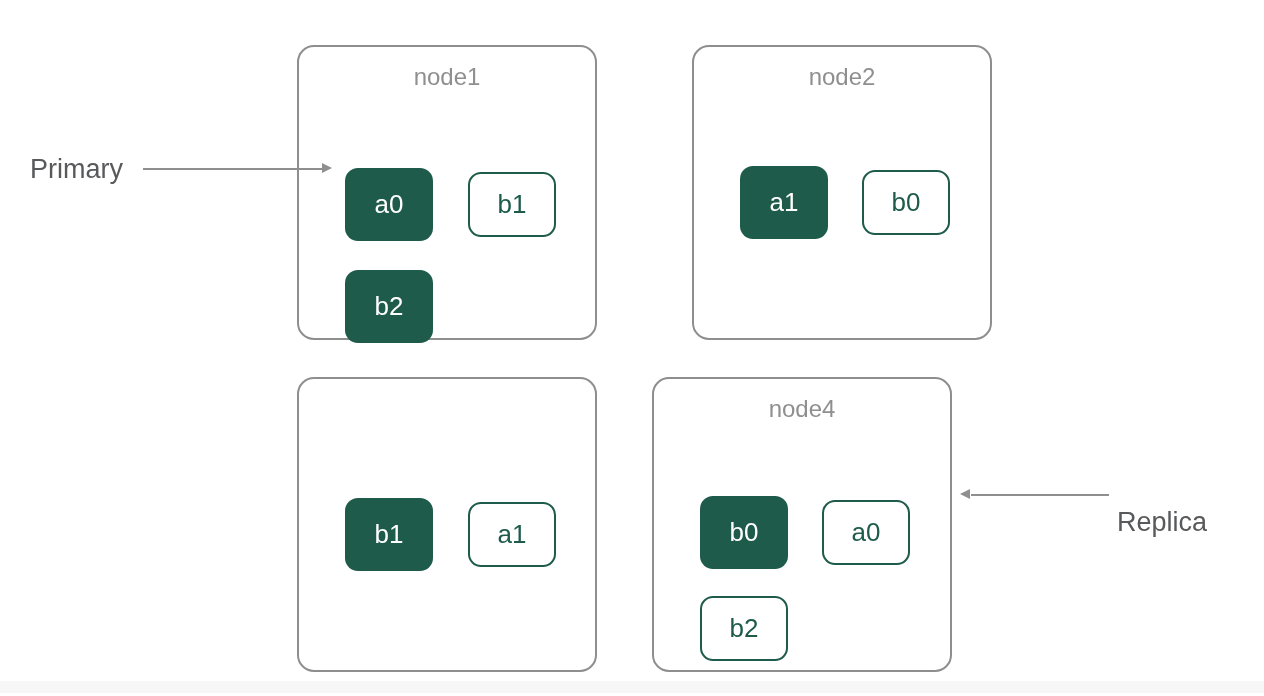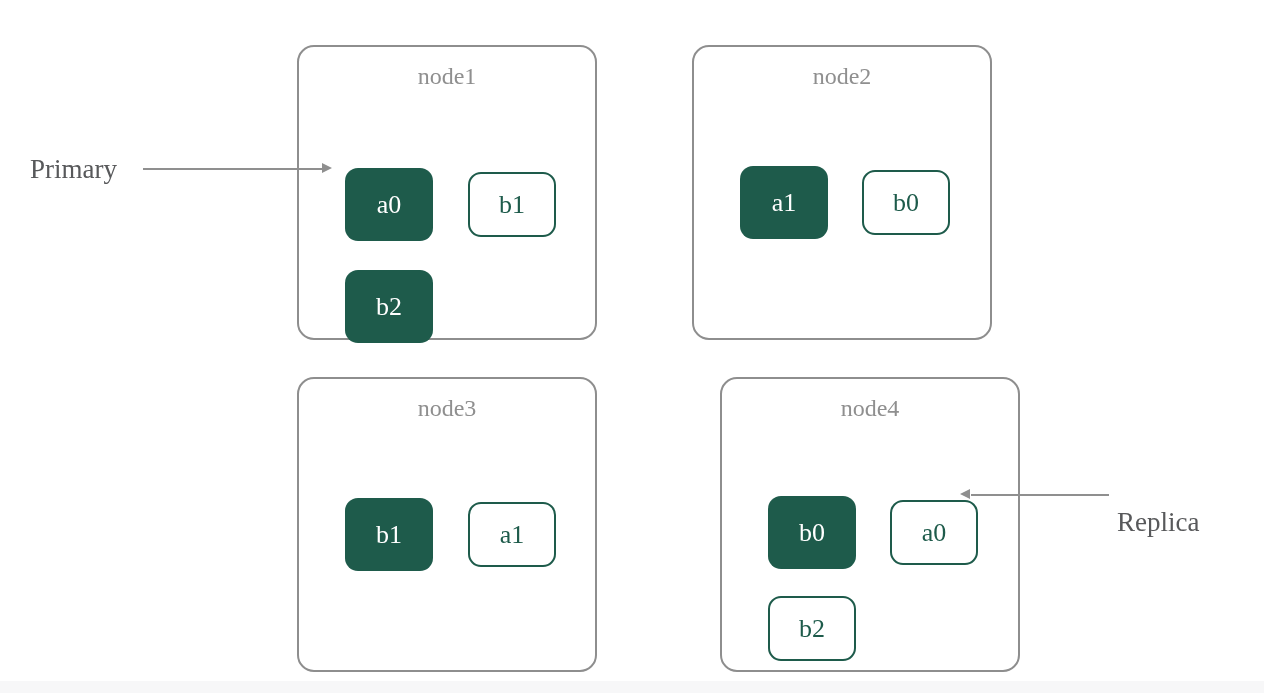--- a/index.html
+++ b/index.html
@@ -1,38 +1,38 @@
 <!DOCTYPE html>
 <html style="--shard_green: #1e5b4b; --node_border: #8e8e8e; --node_title: #8f8f8f; --annotation_text: #58595b; --arrow: #8f8f8f;"><head>
 <meta charset="utf-8">
 <style>
   html,body{margin:0;padding:0;background:#fff;}
   #canvas{
     position:relative;width:1264px;height:693px;overflow:hidden;
     background:#ffffff;
-    font-family:Liberation Serif, serif;
+    font-family:Liberation Sans, sans-serif;
   }
   .bottom-strip{
     position:absolute;left:0;top:681px;width:1264px;height:15px;
     background:#f7f7f8;
   }
   .node{
     position:absolute;width:300px;height:295px;box-sizing:border-box;
     background:#ffffff;
     border:2px solid var(--node_border,#8e8e8e);
     border-radius:17px;
   }
   .node-title{
     position:absolute;top:16px;left:0;width:100%;text-align:center;
     font-size:24px;color:var(--node_title,#8f8f8f);
   }
   #node1{left:297px;top:45px;}
   #node2{left:692px;top:45px;}
   #node3{left:297px;top:377px;}
-  #node4{left:720px;top:377px;padding-left:44px;}
+  #node4{left:652px;top:377px;padding-left:44px;}
 
   .shard{
     position:absolute;display:flex;align-items:center;justify-content:center;
     font-size:26px;box-sizing:border-box;border-radius:13px;margin-top:36px;
   }
   .shard.primary{
     width:88px;height:73px;
     background:var(--shard_green,#1e5b4b);
     color:#ffffff;
   }
@@ -78,21 +78,20 @@
     <div class="shard primary s2">b2</div>
   </div>
 
   <div class="node" id="node2">
     <div class="node-title">node2</div>
     <div class="shard primary s0">a1</div>
     <div class="shard replica s1">b0</div>
   </div>
 
   <div class="node" id="node3">
-    <div class="node-title">node3</div>
     <div class="shard primary s0">b1</div>
     <div class="shard replica s1">a1</div>
   </div>
 
   <div class="node" id="node4">
     <div class="node-title">node4</div>
     <div class="shard primary s0">b0</div>
     <div class="shard replica s1">a0</div>
     <div class="shard replica s2">b2</div>
   </div>

